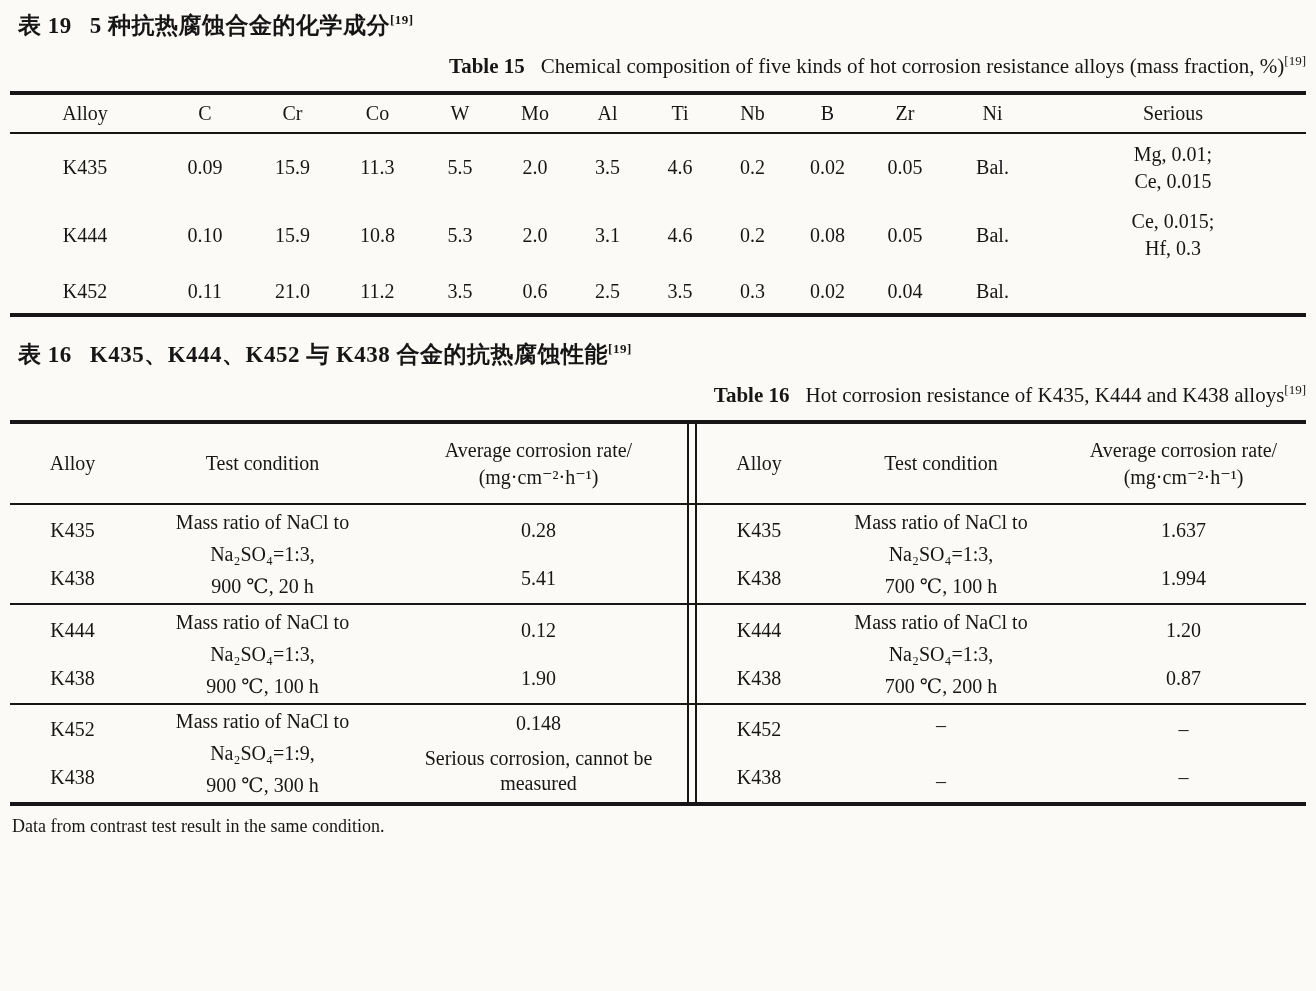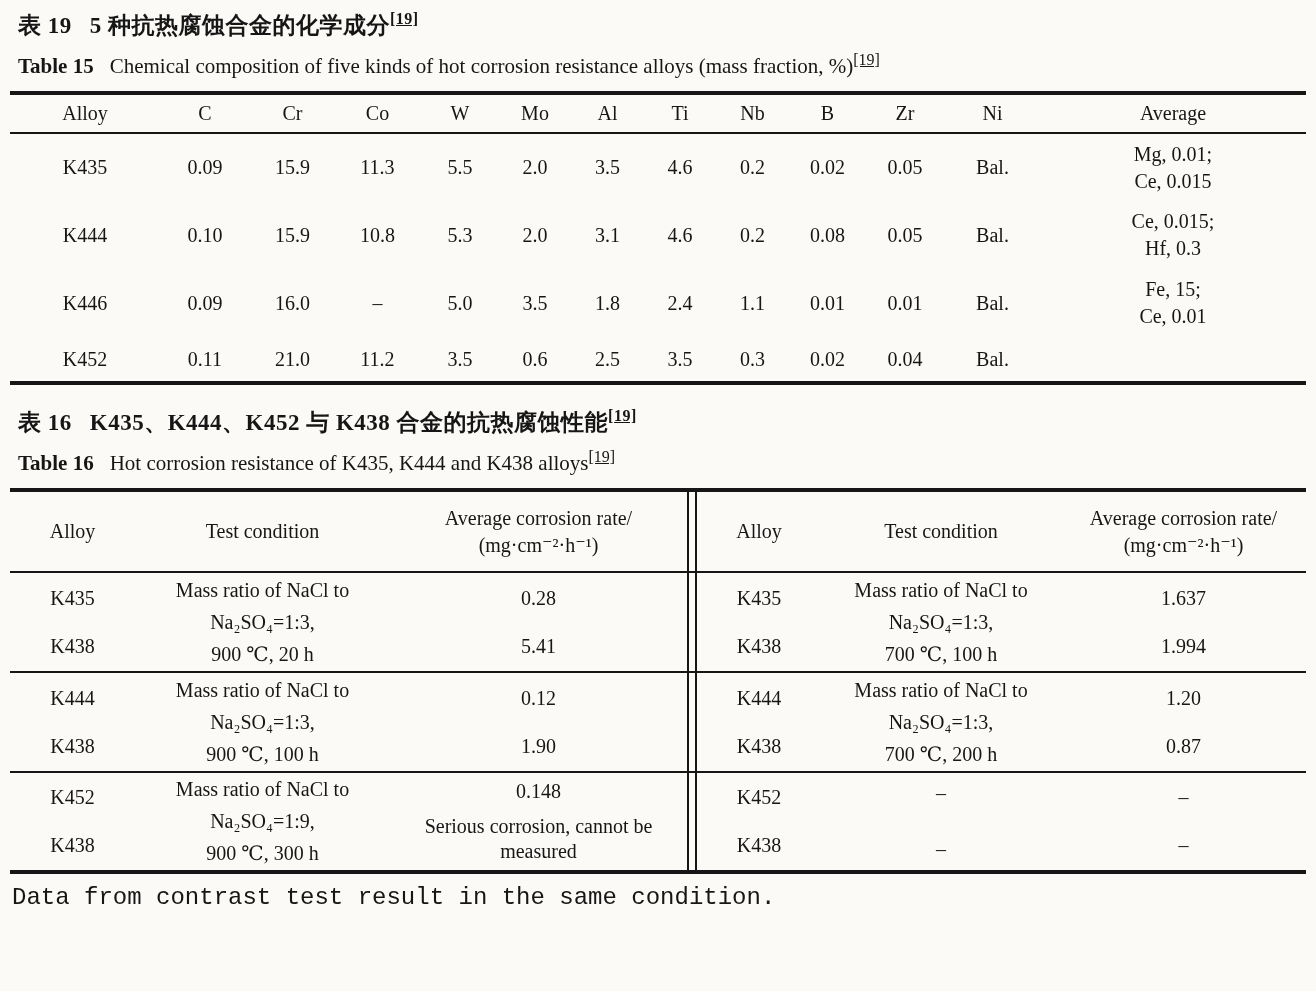--- a/index.html
+++ b/index.html
@@ -6,23 +6,23 @@
   html, body { width: 1316px; height: 991px; }
   body {
     background: #fbfaf6;
     color: #161616;
     font-family: "Liberation Serif", "DejaVu Serif", serif;
     padding: 6px 10px 0 10px;
     overflow: hidden;
   }
   .cap-zh { font-size: 23px; font-weight: bold; margin: 4px 0 0 8px; letter-spacing: 0.5px; }
   .cap-zh .cap-label { margin-right: 18px; }
-  .cap-en { font-size: 21px; margin: 13px 0 0 8px; }
+  .cap-en { font-size: 21px; margin: 13px 0 0 16px; text-align: right; }
   .cap-en .cap-label { font-weight: bold; margin-right: 16px; }
-  sup.ref { font-size: 16px; vertical-align: super; line-height: 0; text-decoration: underline; }
+  sup.ref { font-size: 13px; vertical-align: super; line-height: 0; }
 
   table { border-collapse: collapse; width: 1296px; table-layout: fixed; }
 
   
   .t15 {
     margin-top: 12px;
     border-top: 4px solid #161616;
     border-bottom: 4px solid #161616;
     font-size: 20px;
     text-align: center;
@@ -56,21 +56,21 @@
   .t16 tr.grp > td { border-top: 2px solid #161616; height: 100px; vertical-align: middle; }
   .t16 tr.grp > td.vdiv { border-top: 2px solid #161616; }
   .t16 tr.hdr > td.vdiv { border-top: none; }
   .vdiv { border-left: 2px solid #161616; border-right: 2px solid #161616; padding: 0; }
   .stack {
     display: flex; flex-direction: column; justify-content: space-around;
     align-items: center; height: 96px; line-height: 25px;
   }
   .stack div { width: 100%; }
 
-  .footnote { font-size: 24px; margin: 10px 0 0 2px; font-family: Liberation Mono, monospace; }
+  .footnote { font-size: 18px; margin: 10px 0 0 2px; }
 </style>
 </head>
 <body>
 
 <p class="cap-zh"><span class="cap-label">表 19</span><span>5 种抗热腐蚀合金的化学成分</span><sup class="ref">[19]</sup></p>
 
 <p class="cap-en"><span class="cap-label">Table 15</span><span>Chemical composition of five kinds of hot corrosion resistance alloys (mass fraction, %)</span><sup class="ref">[19]</sup></p>
 
 <table class="t15">
   <colgroup>
@@ -95,21 +95,21 @@
     <th>Cr</th>
     <th>Co</th>
     <th>W</th>
     <th>Mo</th>
     <th>Al</th>
     <th>Ti</th>
     <th>Nb</th>
     <th>B</th>
     <th>Zr</th>
     <th>Ni</th>
-    <th>Average</th>
+    <th>Serious</th>
   </tr>
   <tr>
     <td>K435</td>
     <td>0.09</td>
     <td>15.9</td>
     <td>11.3</td>
     <td>5.5</td>
     <td>2.0</td>
     <td>3.5</td>
     <td>4.6</td>
@@ -131,38 +131,20 @@
     <td>2.0</td>
     <td>3.1</td>
     <td>4.6</td>
     <td>0.2</td>
     <td>0.08</td>
     <td>0.05</td>
     <td>Bal.</td>
     <td class="two-line">
       <div>Ce, 0.015;</div>
       <div>Hf, 0.3</div>
-    </td>
-  </tr>
-  <tr>
-    <td>K446</td>
-    <td>0.09</td>
-    <td>16.0</td>
-    <td>–</td>
-    <td>5.0</td>
-    <td>3.5</td>
-    <td>1.8</td>
-    <td>2.4</td>
-    <td>1.1</td>
-    <td>0.01</td>
-    <td>0.01</td>
-    <td>Bal.</td>
-    <td class="two-line">
-      <div>Fe, 15;</div>
-      <div>Ce, 0.01</div>
     </td>
   </tr>
   <tr class="short">
     <td>K452</td>
     <td>0.11</td>
     <td>21.0</td>
     <td>11.2</td>
     <td>3.5</td>
     <td>0.6</td>
     <td>2.5</td>

